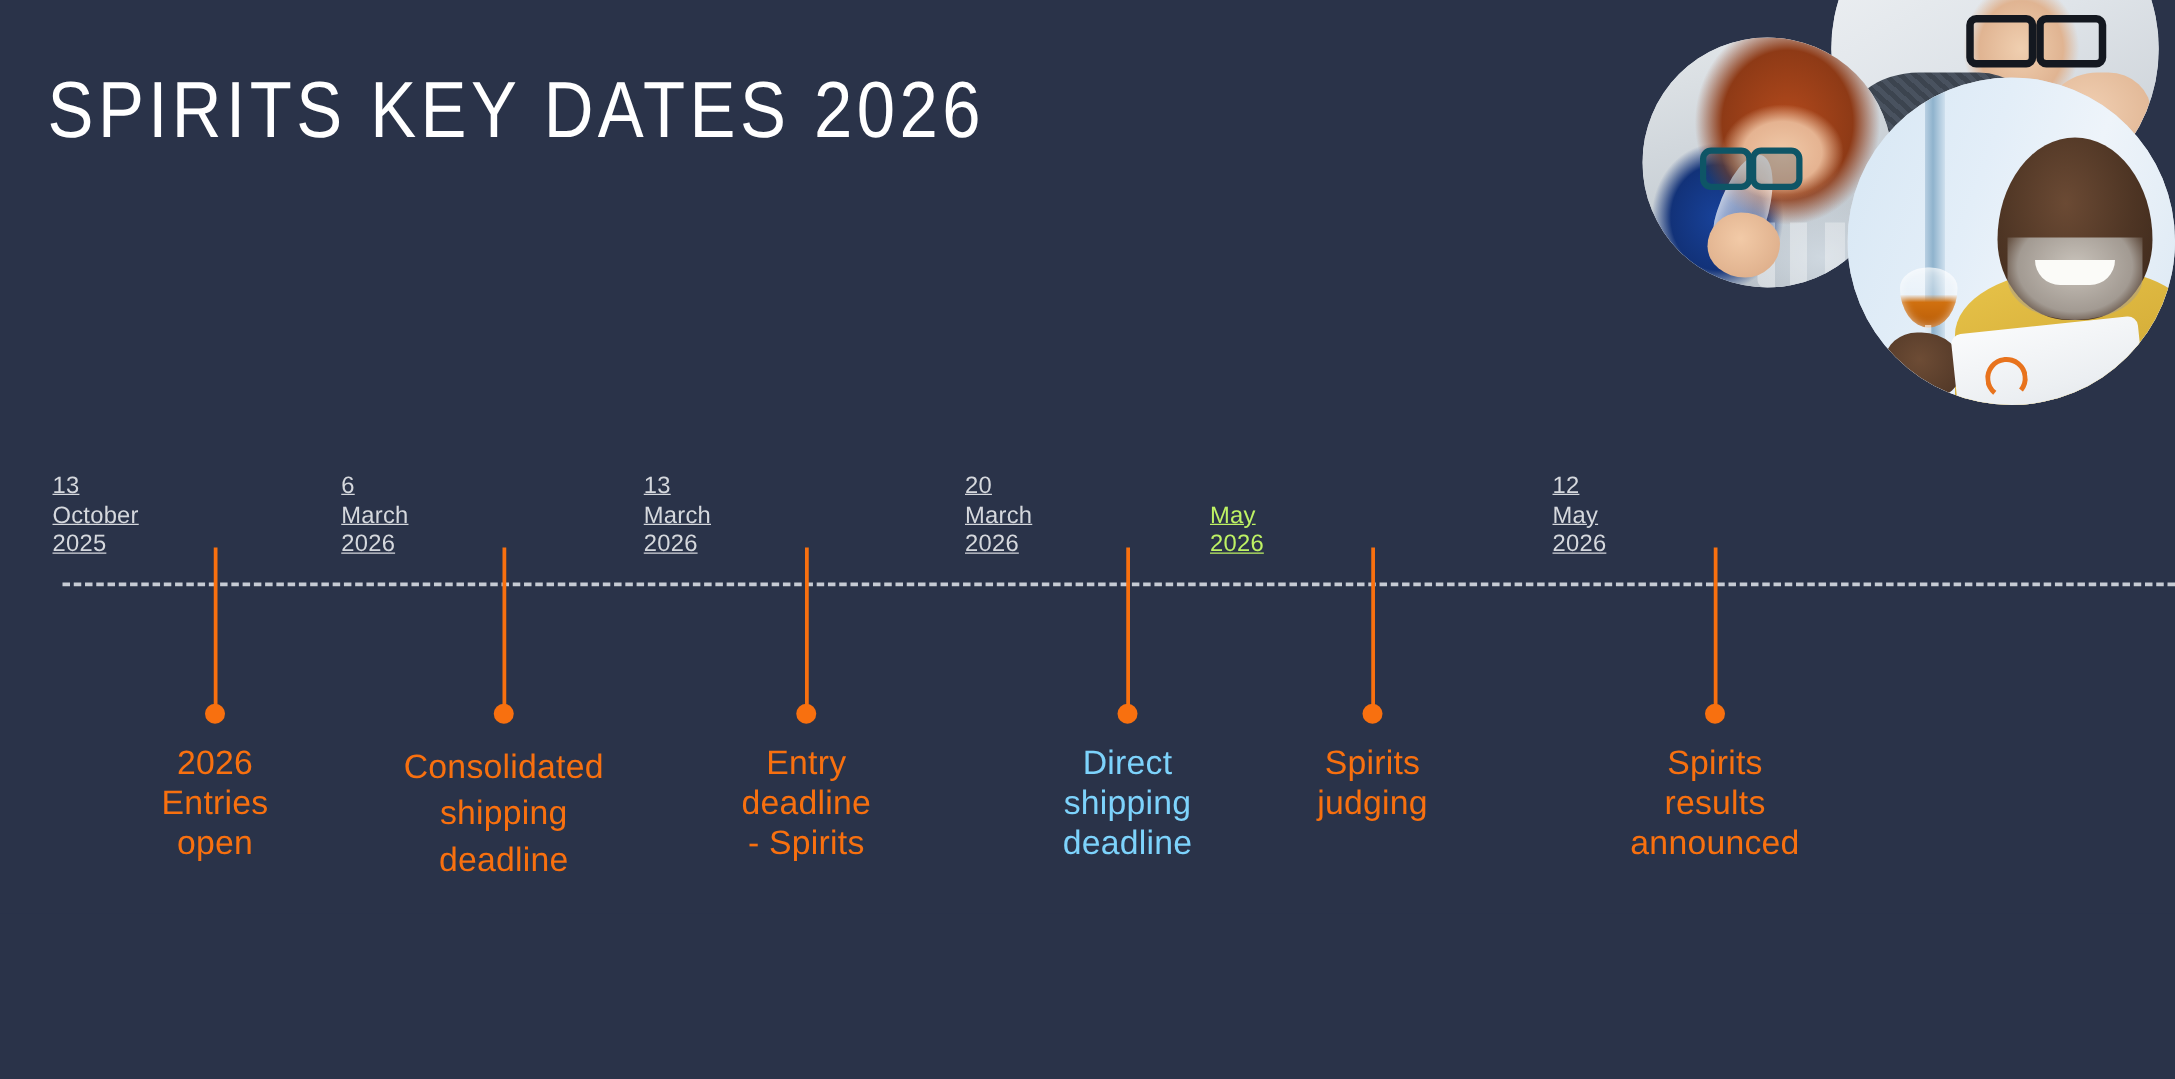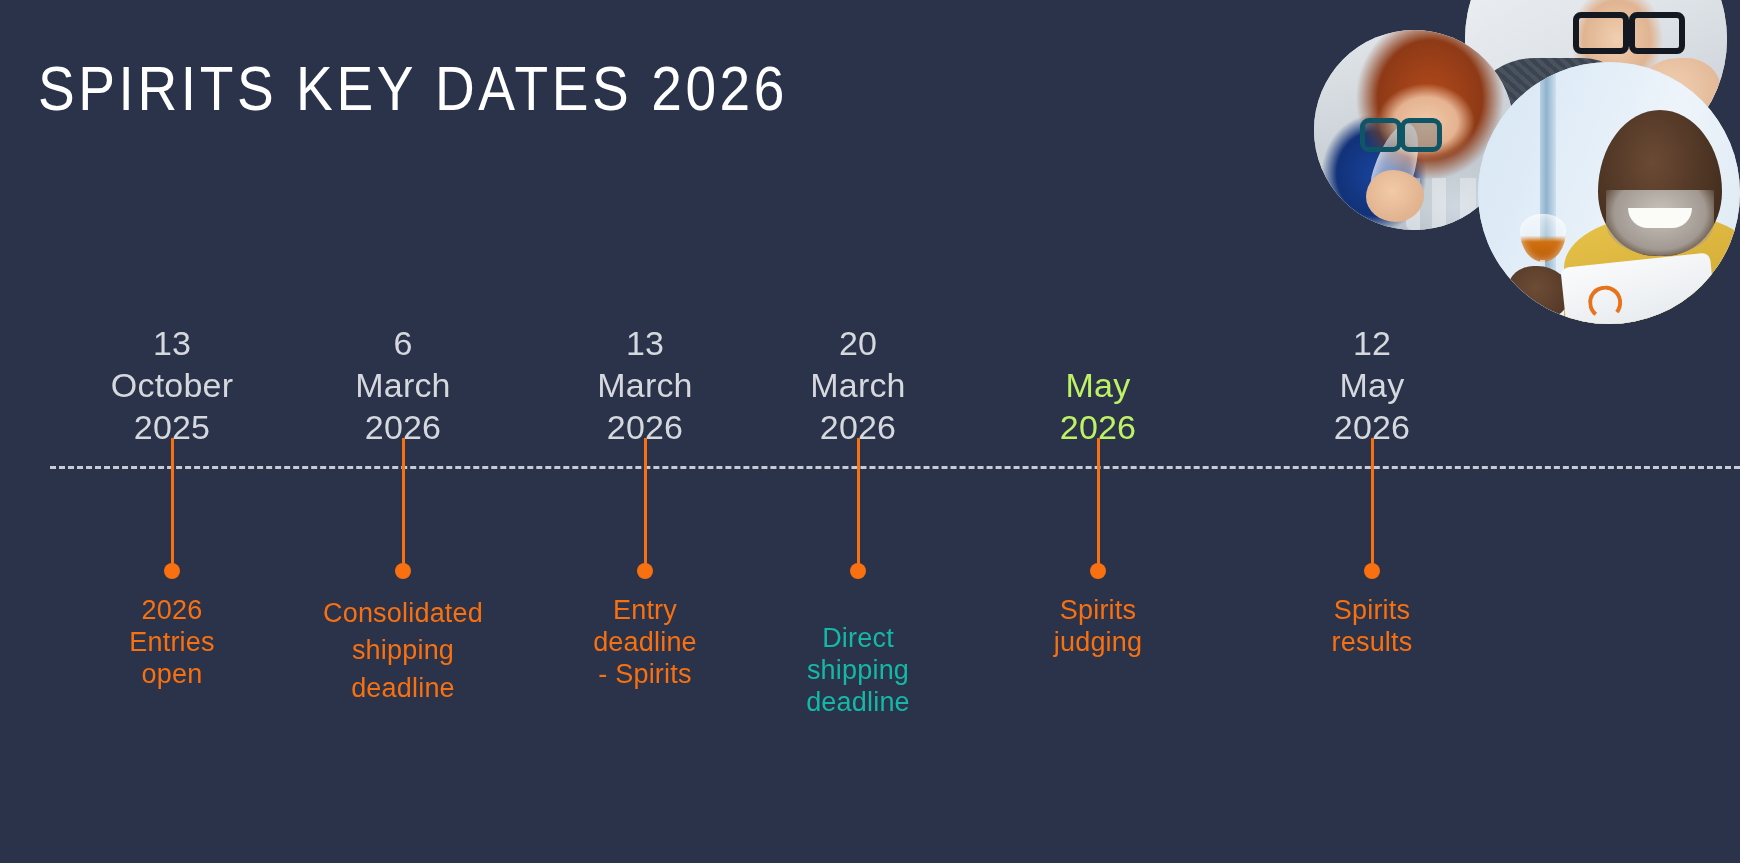--- a/index.html
+++ b/index.html
@@ -278,26 +278,27 @@
     width: 260px;
     margin-left: -130px;
     height: 863px;
   }
 
   .tl-date {
     position: absolute;
     left: 0;
     width: 260px;
     bottom: 415px;          
-    text-align: center;
+    text-align: left;
     color: #d5d8dd;
-    font-size: 34px;
+    font-size: 19px;
     font-weight: 400;
     line-height: 1.24;
     letter-spacing: 0.2px;
+    text-decoration: underline;
   }
 
   .tl-stem {
     position: absolute;
     left: 130px;
     margin-left: -1.5px;
     top: 438px;
     width: 3px;
     height: 133px;
     background: #f8700f;
@@ -418,29 +419,29 @@
             <div>2026</div>
           </div>
           <div class="tl-stem" style="background: rgb(248, 112, 15);"></div>
           <div class="tl-dot" style="background: rgb(248, 112, 15);"></div>
           <div class="tl-label" style="color: rgb(248, 112, 15);">
             <div>Entry</div>
             <div>deadline</div>
             <div>- Spirits</div>
           </div>
         </div>
-        <div class="tl-item" style="left: 858px;">
+        <div class="tl-item" style="left: 902px;">
           <div class="tl-date" style="color: rgb(213, 216, 221);">
             <div>20</div>
             <div>March</div>
             <div>2026</div>
           </div>
           <div class="tl-stem" style="background: rgb(248, 112, 15);"></div>
           <div class="tl-dot" style="background: rgb(248, 112, 15);"></div>
-          <div class="tl-label" style="color: #14b8a6; margin-top: 28px;">
+          <div class="tl-label" style="color: #7dd3fc;">
             <div>Direct</div>
             <div>shipping</div>
             <div>deadline</div>
           </div>
         </div>
         <div class="tl-item" style="left: 1098px;">
           <div class="tl-date" style="color: #bef264;">
             <div>May</div>
             <div>2026</div>
           </div>
@@ -455,20 +456,21 @@
           <div class="tl-date" style="color: rgb(213, 216, 221);">
             <div>12</div>
             <div>May</div>
             <div>2026</div>
           </div>
           <div class="tl-stem" style="background: rgb(248, 112, 15);"></div>
           <div class="tl-dot" style="background: rgb(248, 112, 15);"></div>
           <div class="tl-label" style="color: rgb(248, 112, 15);">
             <div>Spirits</div>
             <div>results</div>
+            <div>announced</div>
           </div>
         </div>
       </div>
   </div>
 
   <div class="watermark">www.iwsc.net</div>
 
 </div>
 
 </body></html>

